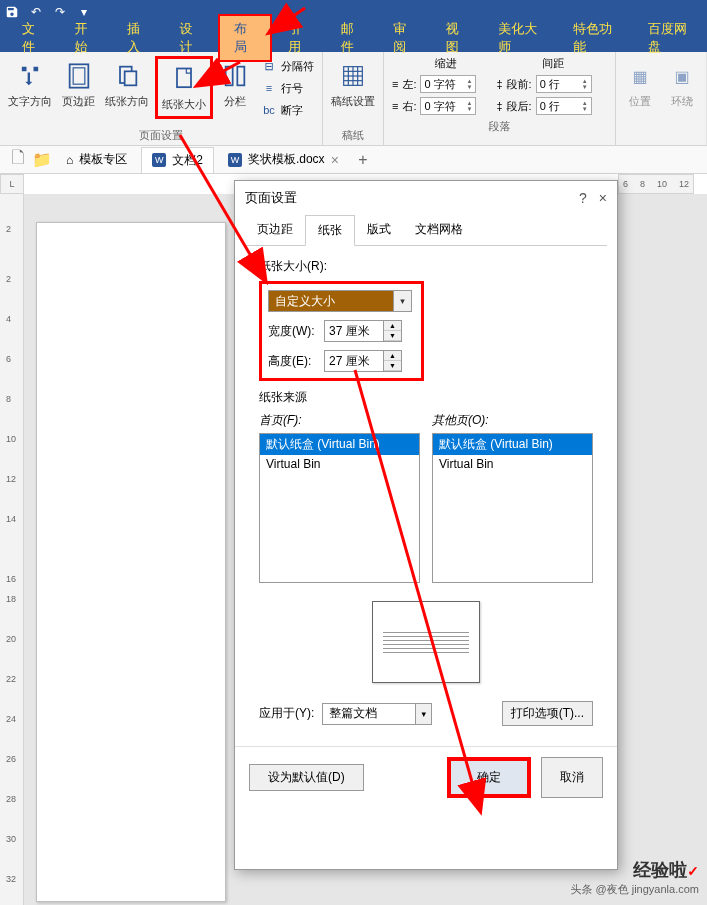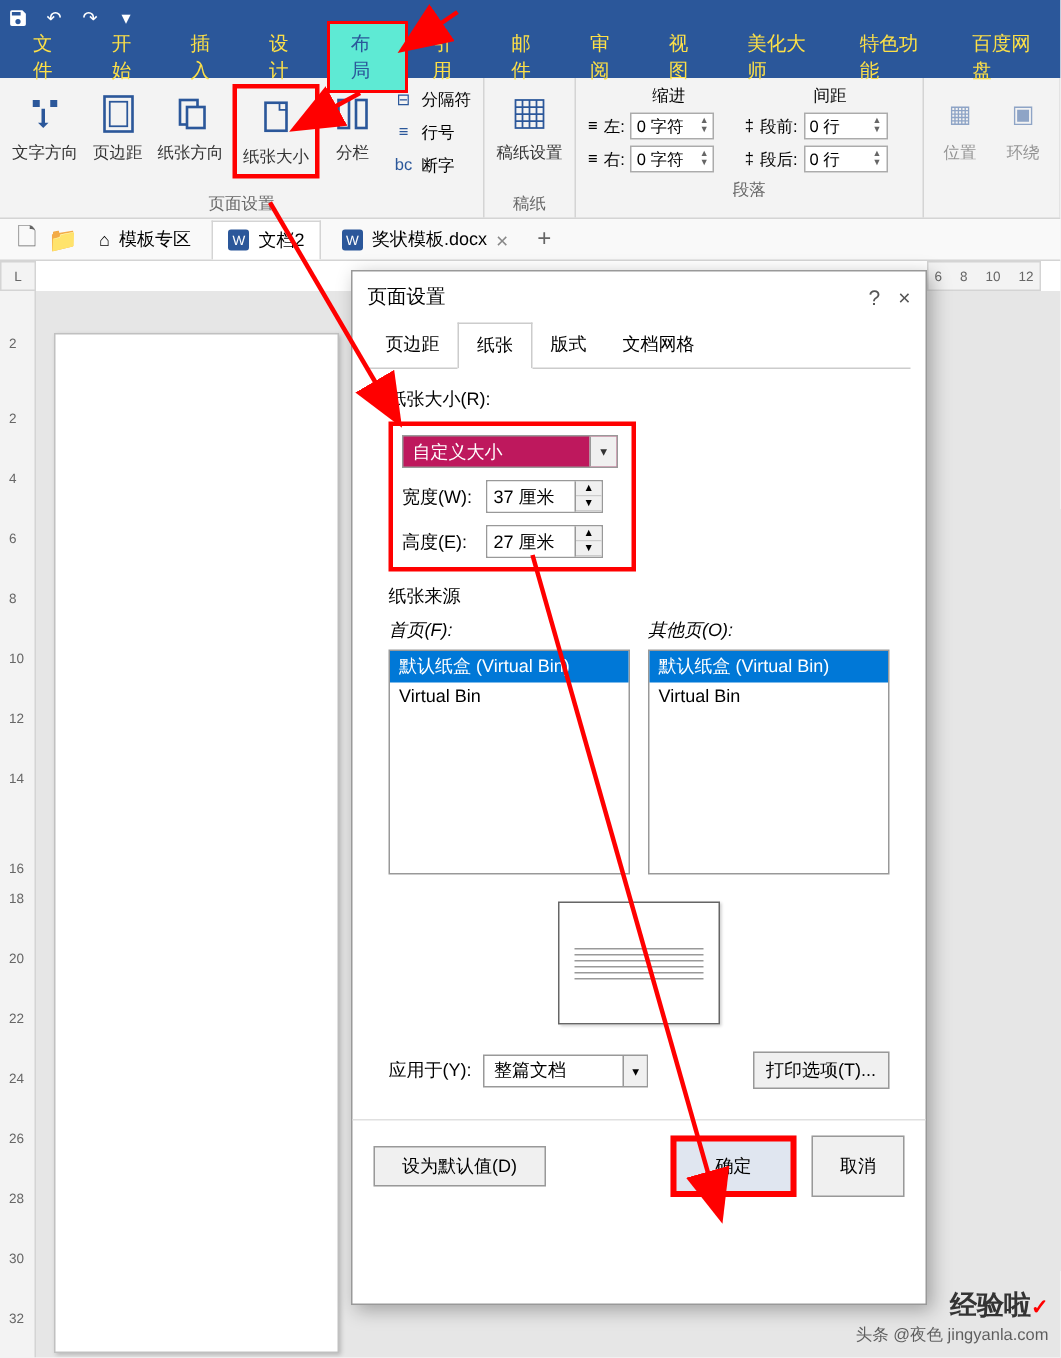--- a/index.html
+++ b/index.html
@@ -5,21 +5,21 @@
     * { box-sizing: border-box; margin: 0; padding: 0; font-family: "Microsoft YaHei", sans-serif; }
     body { width: 707px; height: 905px; background: #fff; position: relative; overflow: hidden; }
     
     
     .title-bar { height: 24px; background: #2b579a; display: flex; align-items: center; padding: 0 4px; gap: 8px; }
     .title-bar .icon { width: 16px; height: 16px; color: #fff; display: flex; align-items: center; justify-content: center; font-size: 12px; }
     
     
     .ribbon-tabs { height: 28px; background: #2b579a; display: flex; align-items: center; padding-left: 8px; gap: 2px; }
     .ribbon-tab { padding: 4px 14px; color: #fde047; font-size: 13px; cursor: pointer; }
-    .ribbon-tab.active { background: #5eead4; color: #2b579a; }
+    .ribbon-tab.active { background: #fdba74; color: #2b579a; }
     .ribbon-tab.highlighted { border: 2px solid red; }
     
     
     .ribbon { height: 94px; background: #f3f3f3; border-bottom: 1px solid #d4d4d4; display: flex; }
     .ribbon-group { display: flex; flex-direction: column; border-right: 1px solid #d4d4d4; position: relative; }
     .ribbon-group-items { display: flex; flex: 1; padding: 4px; gap: 2px; align-items: flex-start; }
     .ribbon-group-label { text-align: center; font-size: 11px; color: #666; padding: 2px; }
     .ribbon-btn { display: flex; flex-direction: column; align-items: center; padding: 4px; cursor: pointer; min-width: 40px; }
     .ribbon-btn-icon { width: 32px; height: 32px; display: flex; align-items: center; justify-content: center; color: #2b579a; }
     .ribbon-btn-label { font-size: 11px; color: #333; text-align: center; margin-top: 2px; }
@@ -62,21 +62,21 @@
     .dialog-title { display: flex; justify-content: space-between; align-items: center; padding: 8px 10px; }
     .dialog-title .title-text { font-size: 13px; }
     .dialog-title .title-controls { display: flex; gap: 12px; font-size: 14px; color: #555; }
     .dialog-tabs { display: flex; border-bottom: 1px solid #ccc; margin: 0 10px; }
     .dialog-tab { padding: 6px 12px; cursor: pointer; font-size: 12px; }
     .dialog-tab.active { border: 1px solid #ccc; border-bottom: 1px solid #fff; margin-bottom: -1px; background: #fff; }
     .dialog-body { padding: 12px 24px; }
     .field-label { font-size: 12px; margin-bottom: 6px; }
     .size-box { border: 3px solid red; padding: 6px; margin-bottom: 8px; width: 165px; }
     .combo { border: 1px solid #999; width: 144px; height: 22px; display:flex; align-items:center; justify-content:space-between; background:#fff; }
-    .combo.selected { background:#be185d; color:#fff; }
+    .combo.selected { background:#a16207; color:#fff; }
     .combo .combo-text { padding: 0 6px; font-size: 12px; }
     .combo .combo-arrow { width: 18px; height: 100%; border-left:1px solid #999; background:#f0f0f0; color:#333; display:flex; align-items:center; justify-content:center; font-size:9px; }
     .dim-row { display:flex; align-items:center; gap: 6px; margin-top: 8px; }
     .dim-row label { font-size: 12px; width: 50px; }
     .spinner-input { border:1px solid #999; width: 78px; height: 22px; display:flex; }
     .spinner-input input { border:none; width: 58px; padding: 0 4px; font-size:12px; }
     .spinner-input .spins { width: 18px; border-left:1px solid #999; display:flex; flex-direction:column; }
     .spinner-input .spins div { flex:1; display:flex; align-items:center; justify-content:center; font-size:7px; background:#f0f0f0; border-bottom:1px solid #ccc; }
     
     .source-section { margin-top: 6px; }

